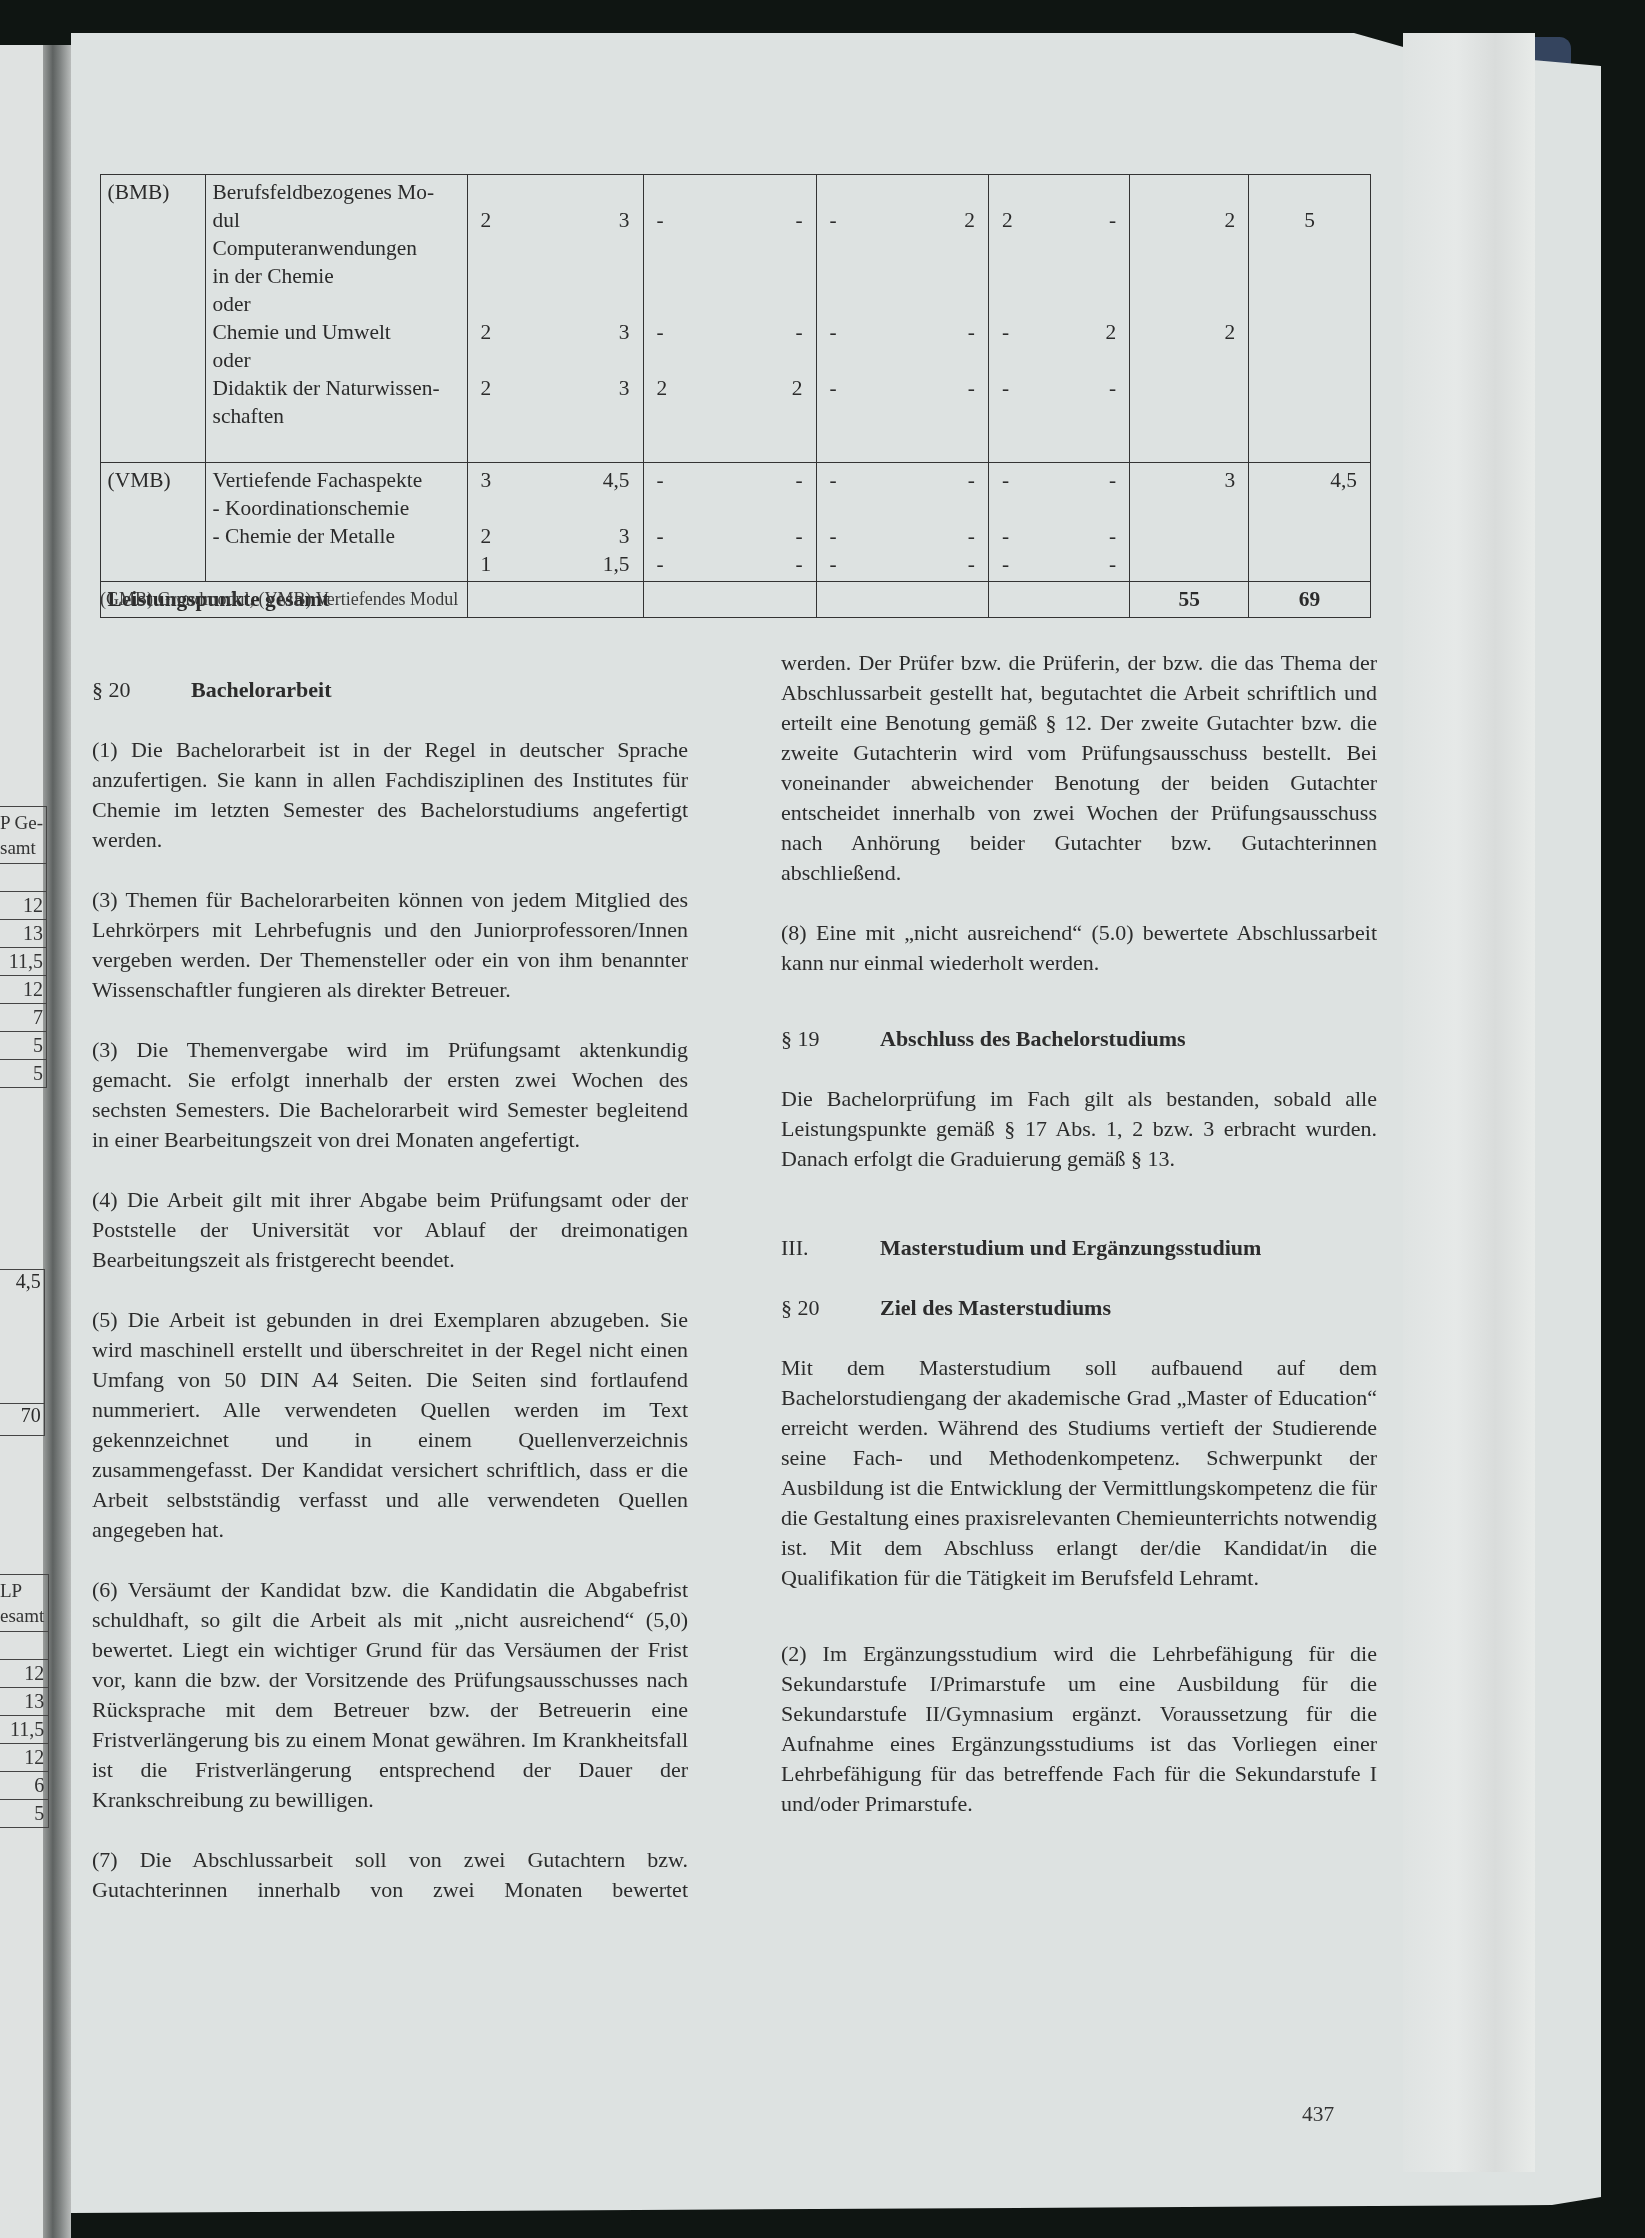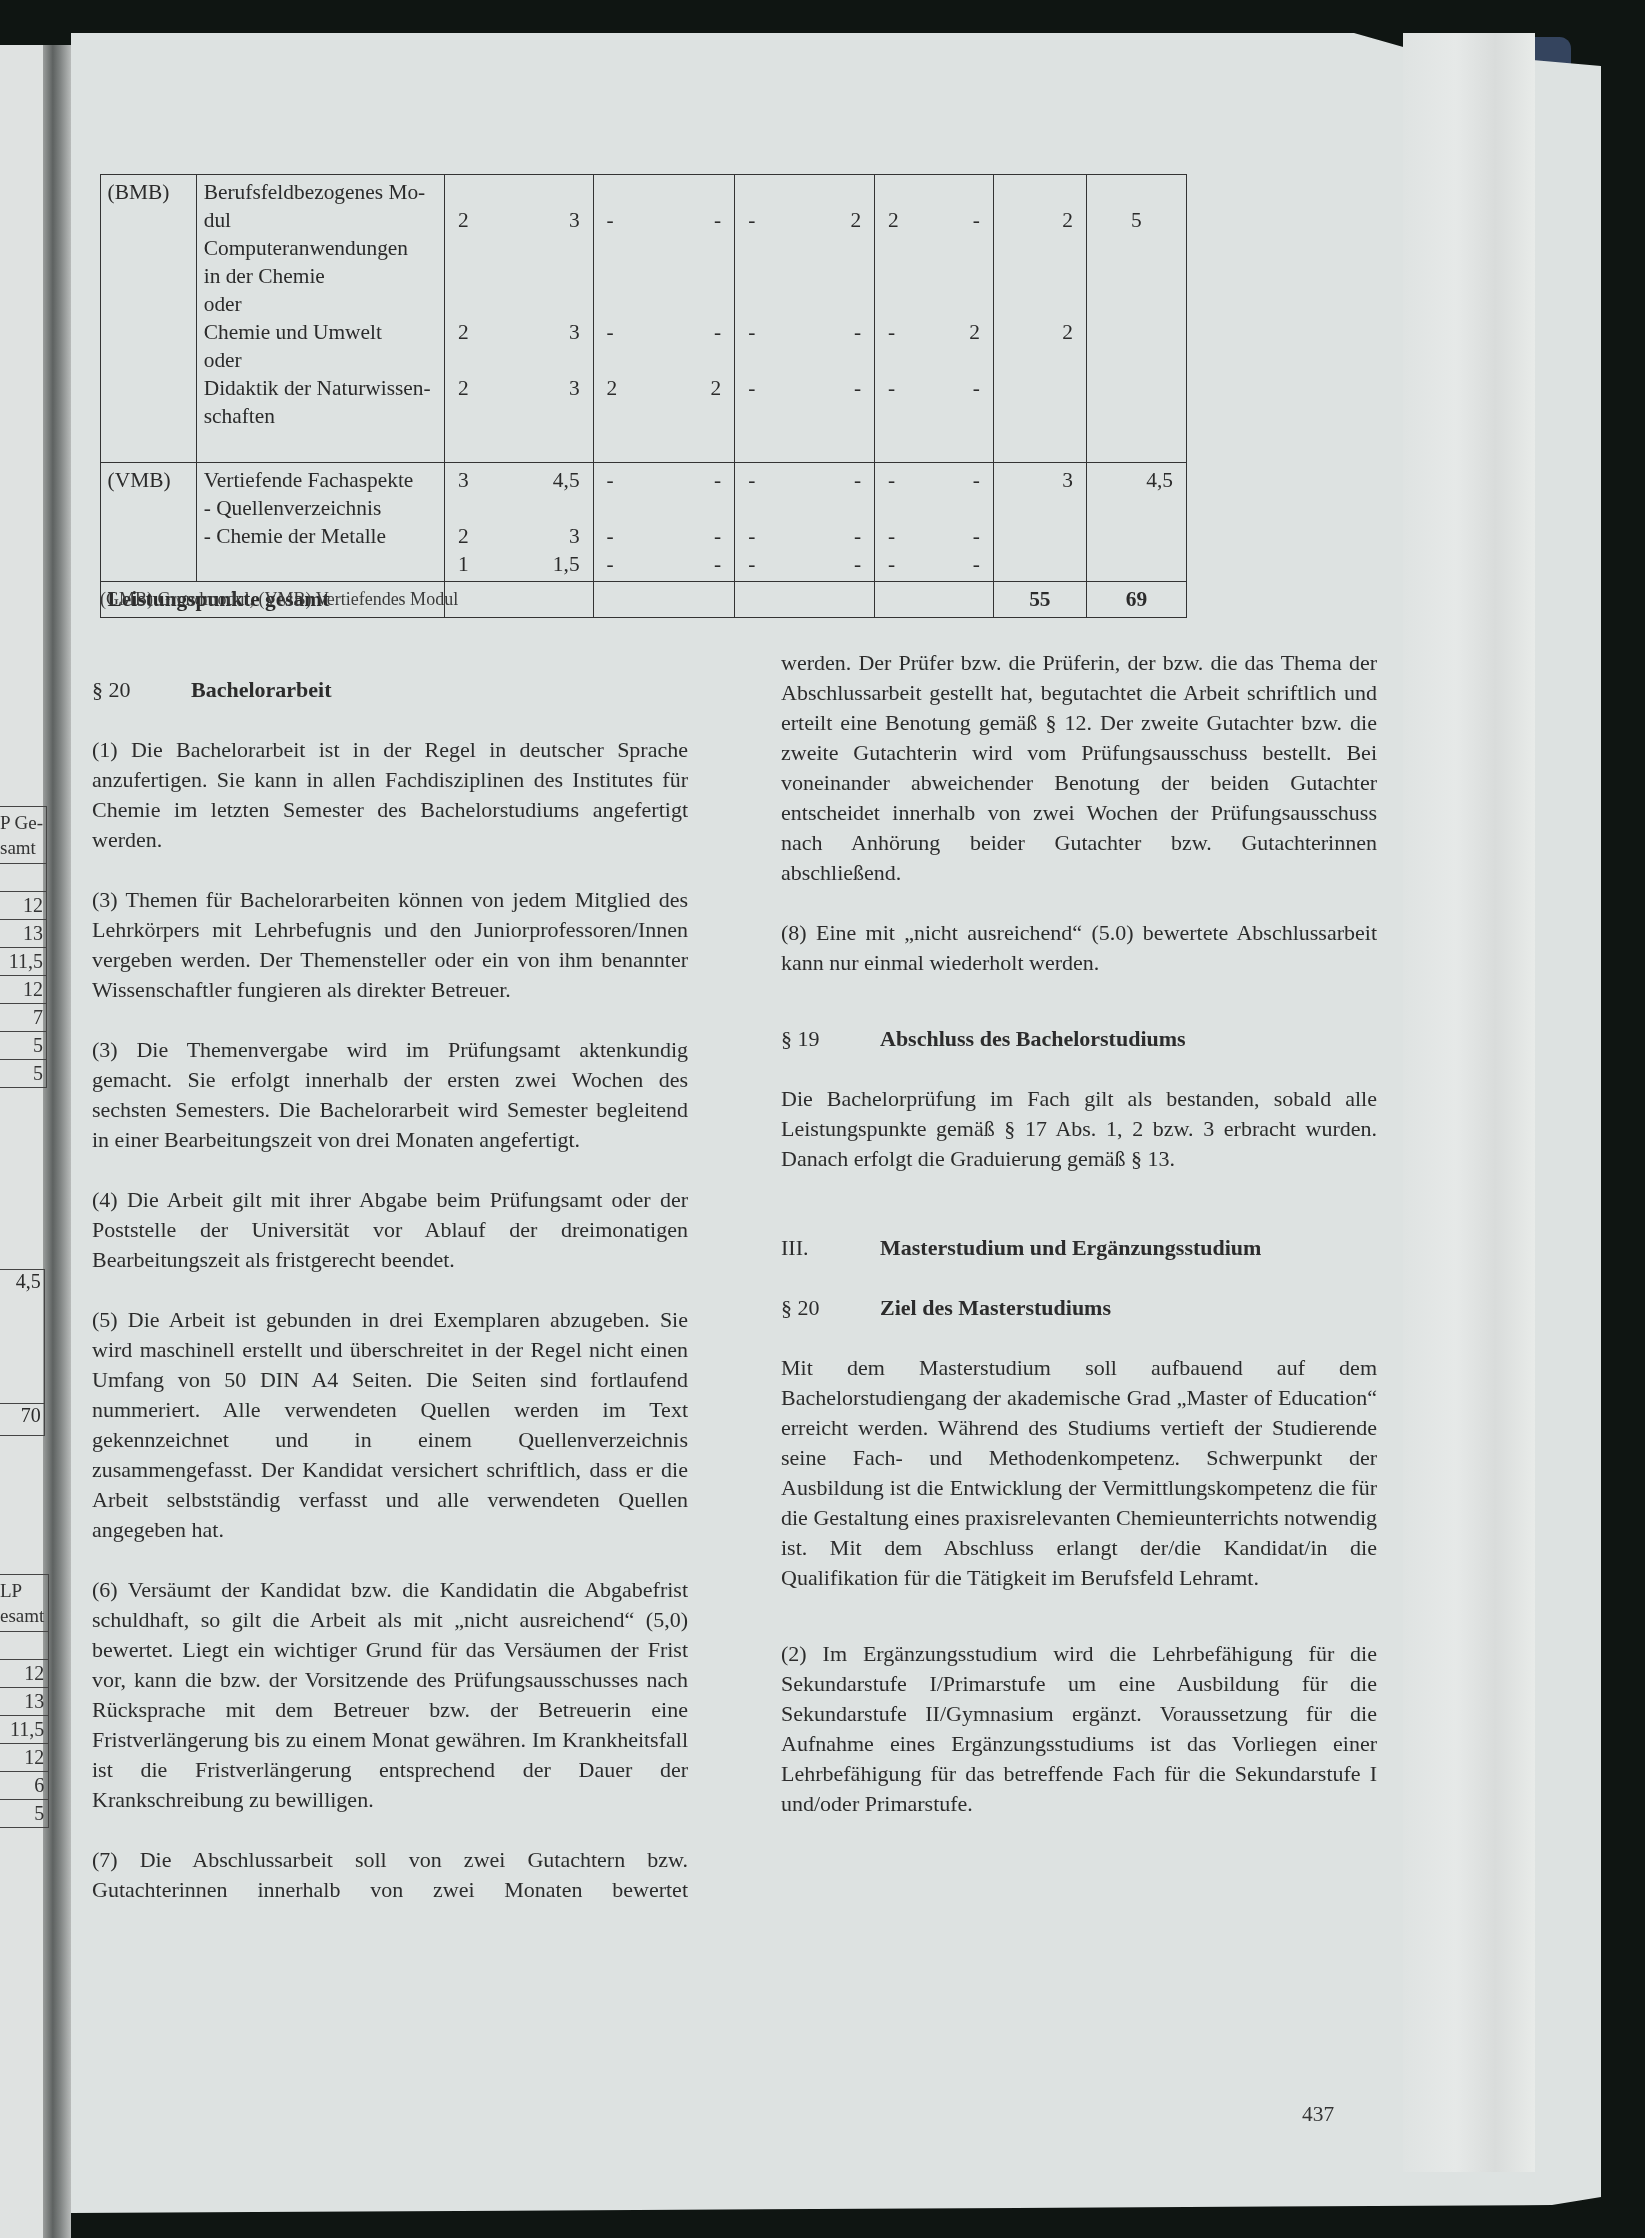--- a/index.html
+++ b/index.html
@@ -40,21 +40,21 @@
   .page-edge {
     position: absolute; left: 1403px; top: 33px; width: 132px; height: 2139px;
     background: linear-gradient(to right, #dfe3e2, #e6e9e8 40%, #d9dcdb 70%, #e8ebe9);
   }
   .cover {
     position: absolute; left: 1534px; top: 37px; width: 37px; height: 2164px;
     background: #34445e; border-radius: 0 11.5px 11.5px 0;
   }
   
   .modtable {
-    position: absolute; left: 100px; top: 174px; width: 1087px;
+    position: absolute; left: 100px; top: 174px; width: 1271px;
     border-collapse: collapse; font-size: 21.4px; color: #2b2b2b; font-family: Liberation Serif, serif;
   }
   .modtable td { border: 1.6px solid #333; vertical-align: top; padding: 3.3px 6.6px; line-height: 28px; }
   .modtable .c-code { width: 97px; }
   .modtable .c-name { width: 257px; }
   .modtable .c-pair { width: 194px; padding: 0; }
   .modtable .c-pair2 { width: 156px; padding: 0; }
   .modtable .c-sum1 { width: 136px; padding: 0; }
   .modtable .c-sum2 { width: 136px; padding: 0; }
   .vals { display: flex; flex-direction: column; }
@@ -246,21 +246,21 @@
       <div class="vrow" style="margin-top:28px">
               <span class="c">5</span>
             </div>
     </div>
         </td>
   </tr>
   <tr>
     <td class="c-code">(VMB)</td>
     <td class="c-name">
       <div>Vertiefende Fachaspekte</div>
-      <div>- Quellenverzeichnis</div>
+      <div>- Koordinationschemie</div>
       <div>- Chemie der Metalle</div>
       <div>&nbsp;</div>
     </td>
     <td class="c-pair">
           <div class="vals" style="padding-top:3.3px;">
       <div class="vrow">
               <span>3</span>
               <span class="r">4,5</span>
             </div>
       <div class="vrow" style="margin-top:28px">

